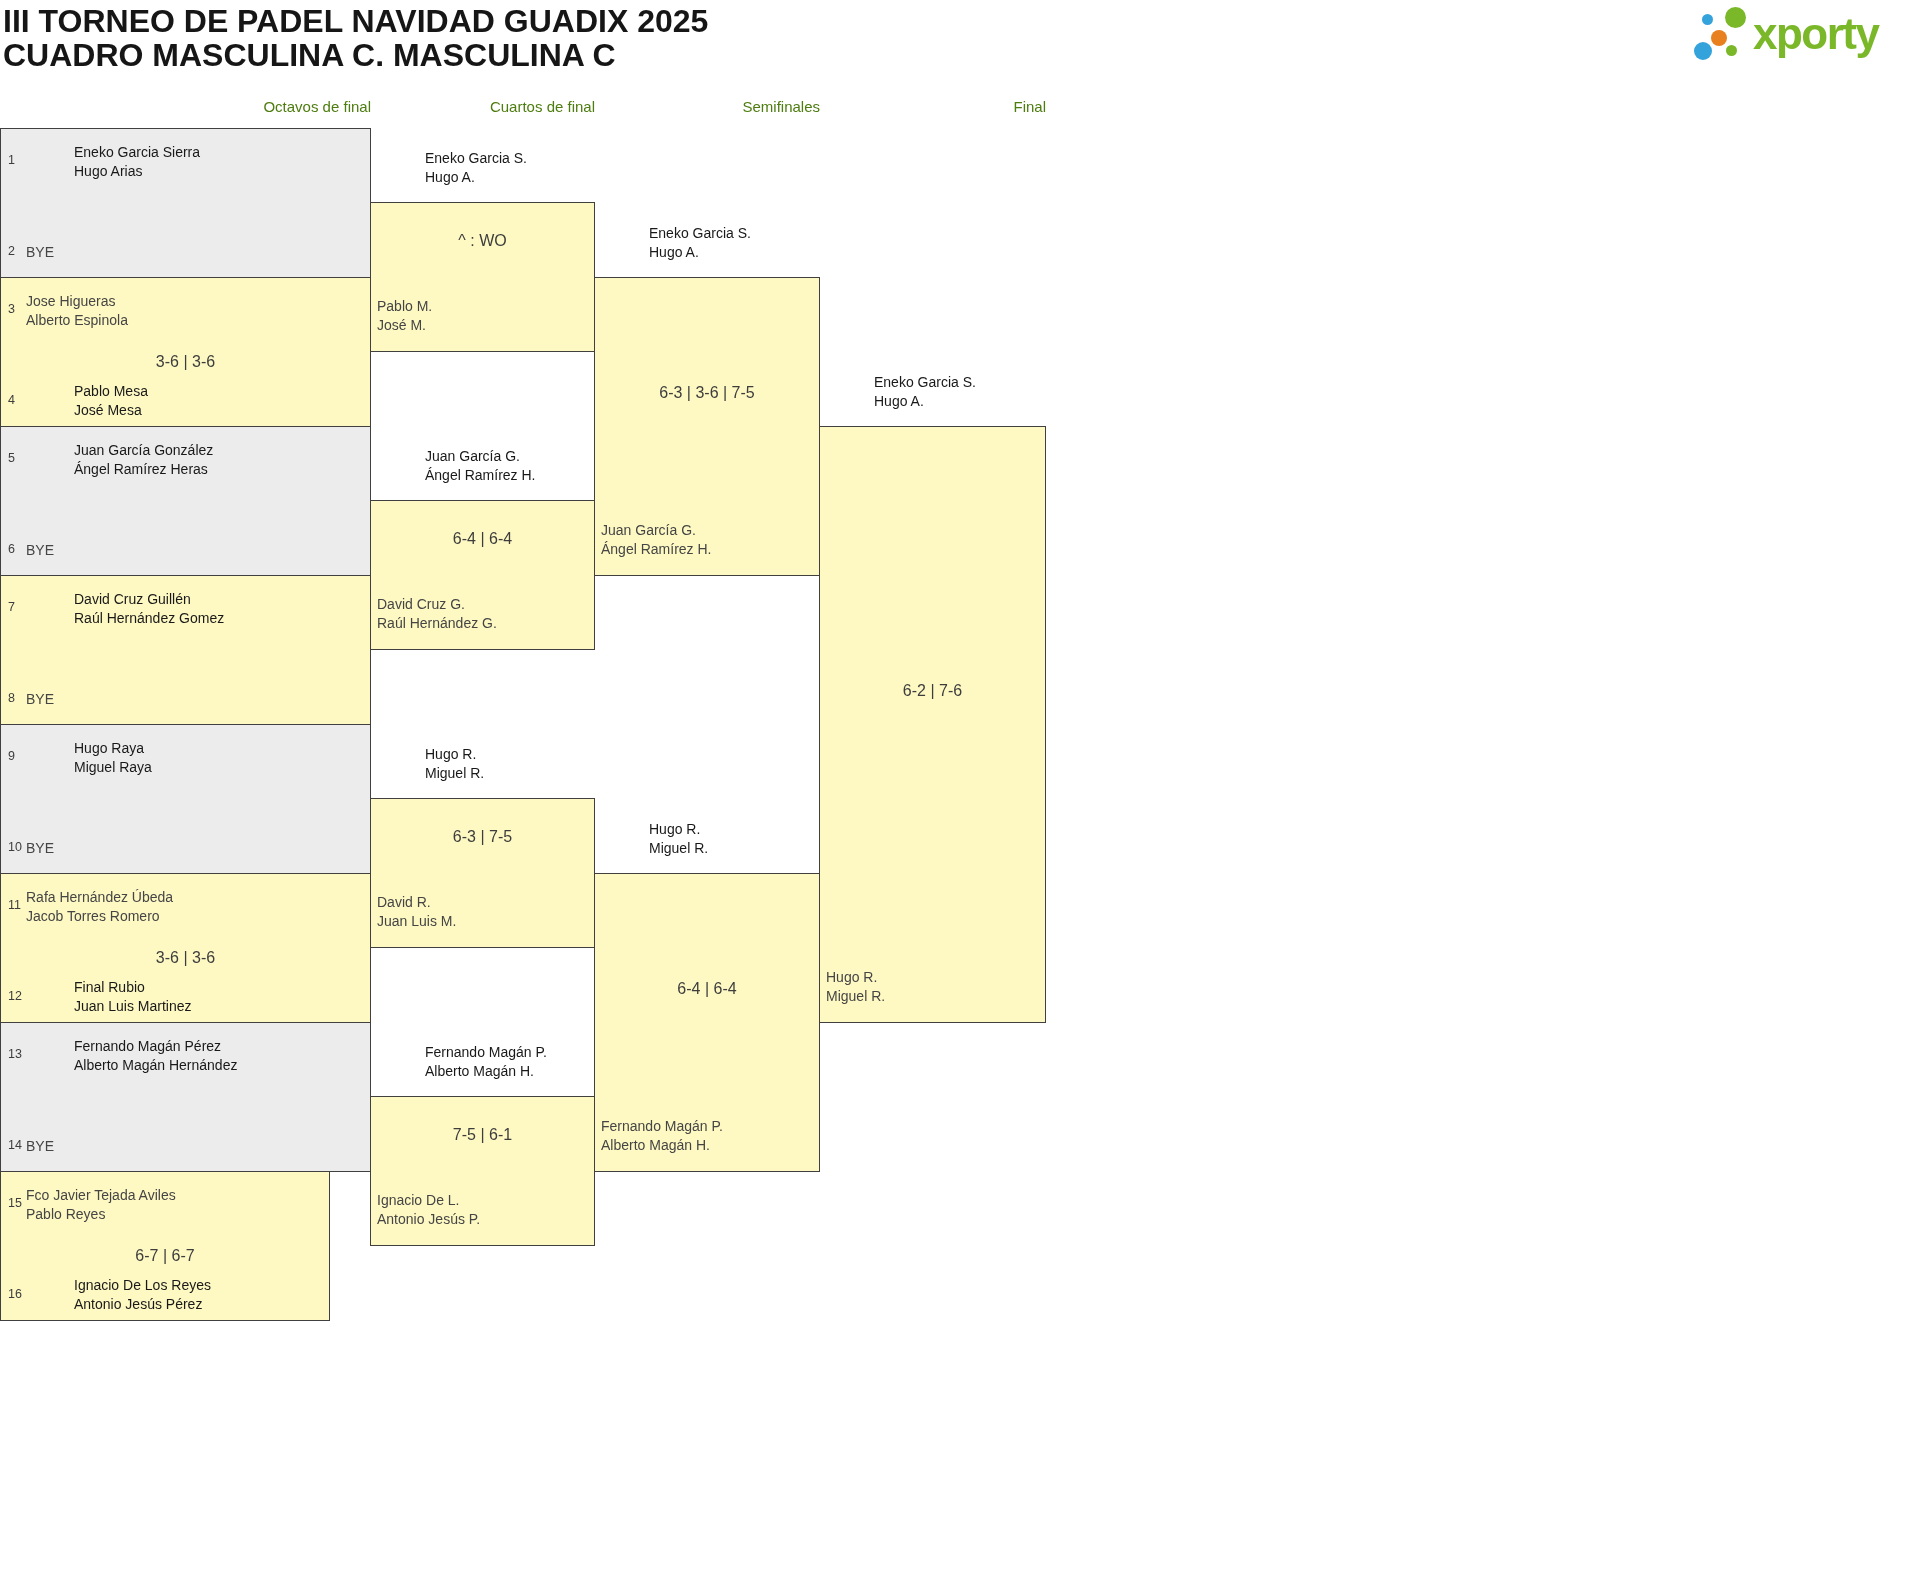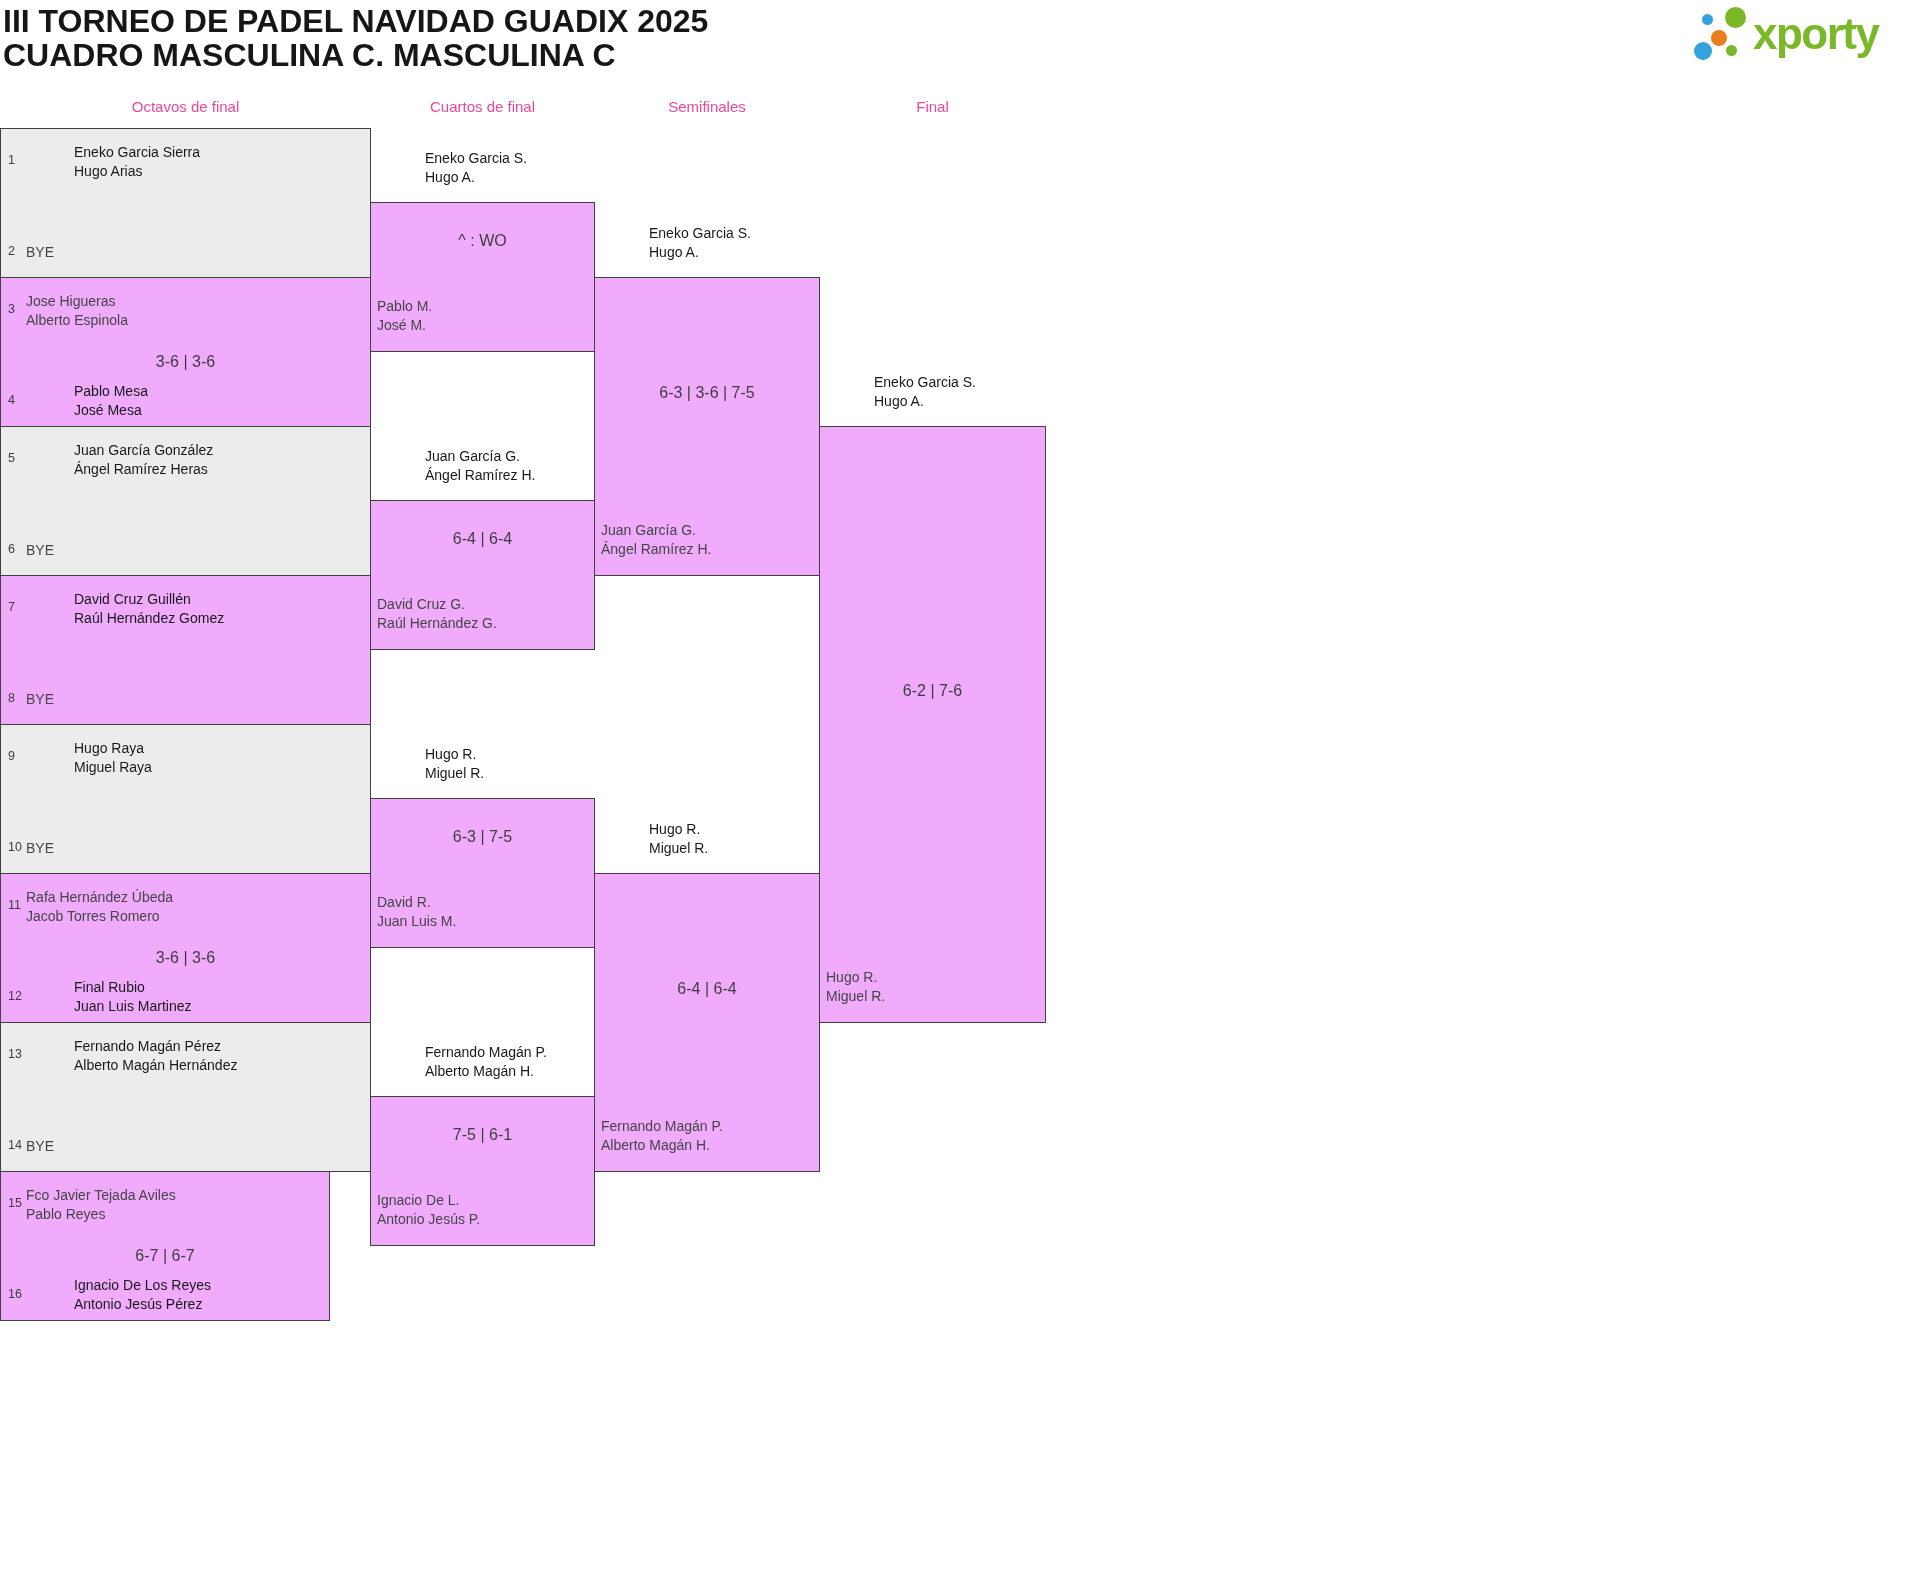--- a/index.html
+++ b/index.html
@@ -4,25 +4,25 @@
 <style>
   html,body{margin:0;padding:0;background:#ffffff;}
   #page{position:relative;width:1920px;height:1591px;background:#fff;overflow:hidden;
         font-family:"Liberation Sans","DejaVu Sans",sans-serif;}
 
   
   .title{position:absolute;left:3px;top:4px;font-size:32px;line-height:34px;
          font-weight:600;color:#161616;letter-spacing:0;}
 
   
-  .rh{position:absolute;top:97px;height:19px;text-align:center;font-size:15px;
-      line-height:19px;font-weight:500;color:#ec4899;}
-
-  
-  .box{position:absolute;box-sizing:border-box;border:1px solid #404040;background:#f0abfc;}
+  .rh{position:absolute;top:97px;height:19px;text-align:right;font-size:15px;
+      line-height:19px;font-weight:500;color:#4d7c0f;}
+
+  
+  .box{position:absolute;box-sizing:border-box;border:1px solid #404040;background:#fef9c3;}
   .box.gray{background:#ececec;}
 
   
   .nm{font-size:14px;line-height:19px;color:#454545;white-space:nowrap;}
   .nm.w{font-weight:400;color:#191919;padding-left:48px;}
 
   
   .seed{position:absolute;left:7px;width:17px;font-size:12.5px;line-height:13px;color:#3d3d3d;}
   .st{top:25px;}
   .sb{bottom:19px;}

